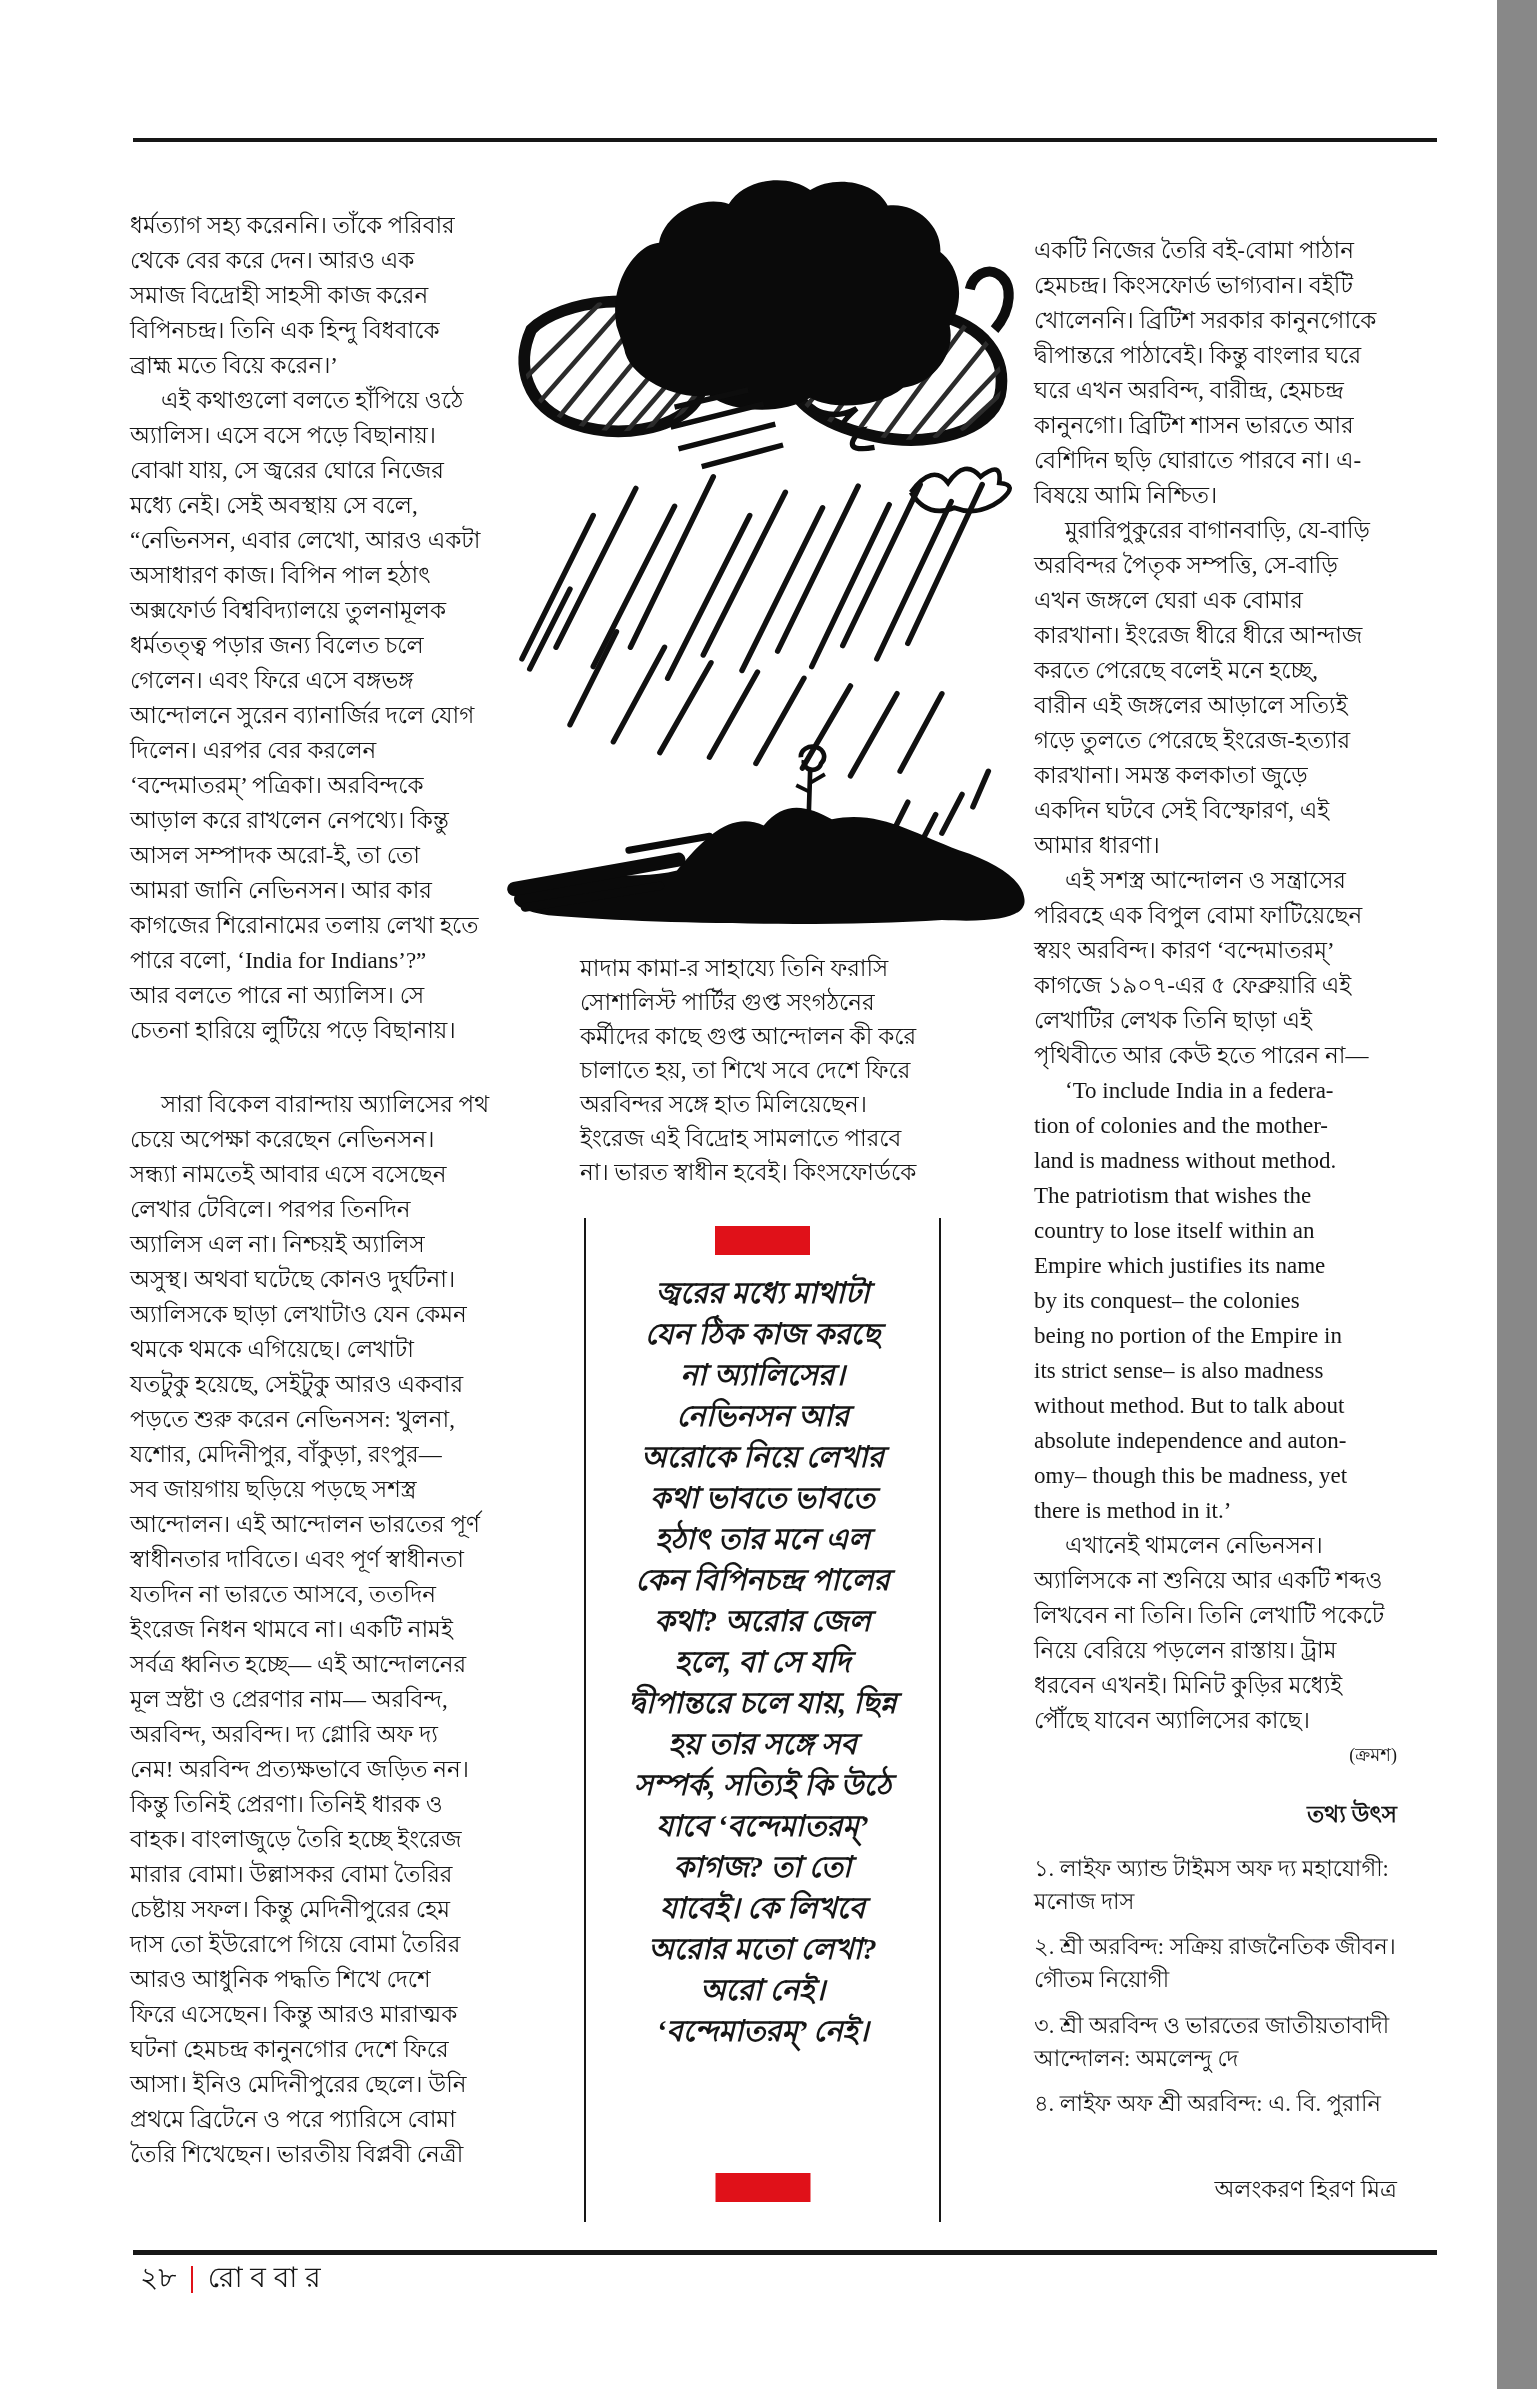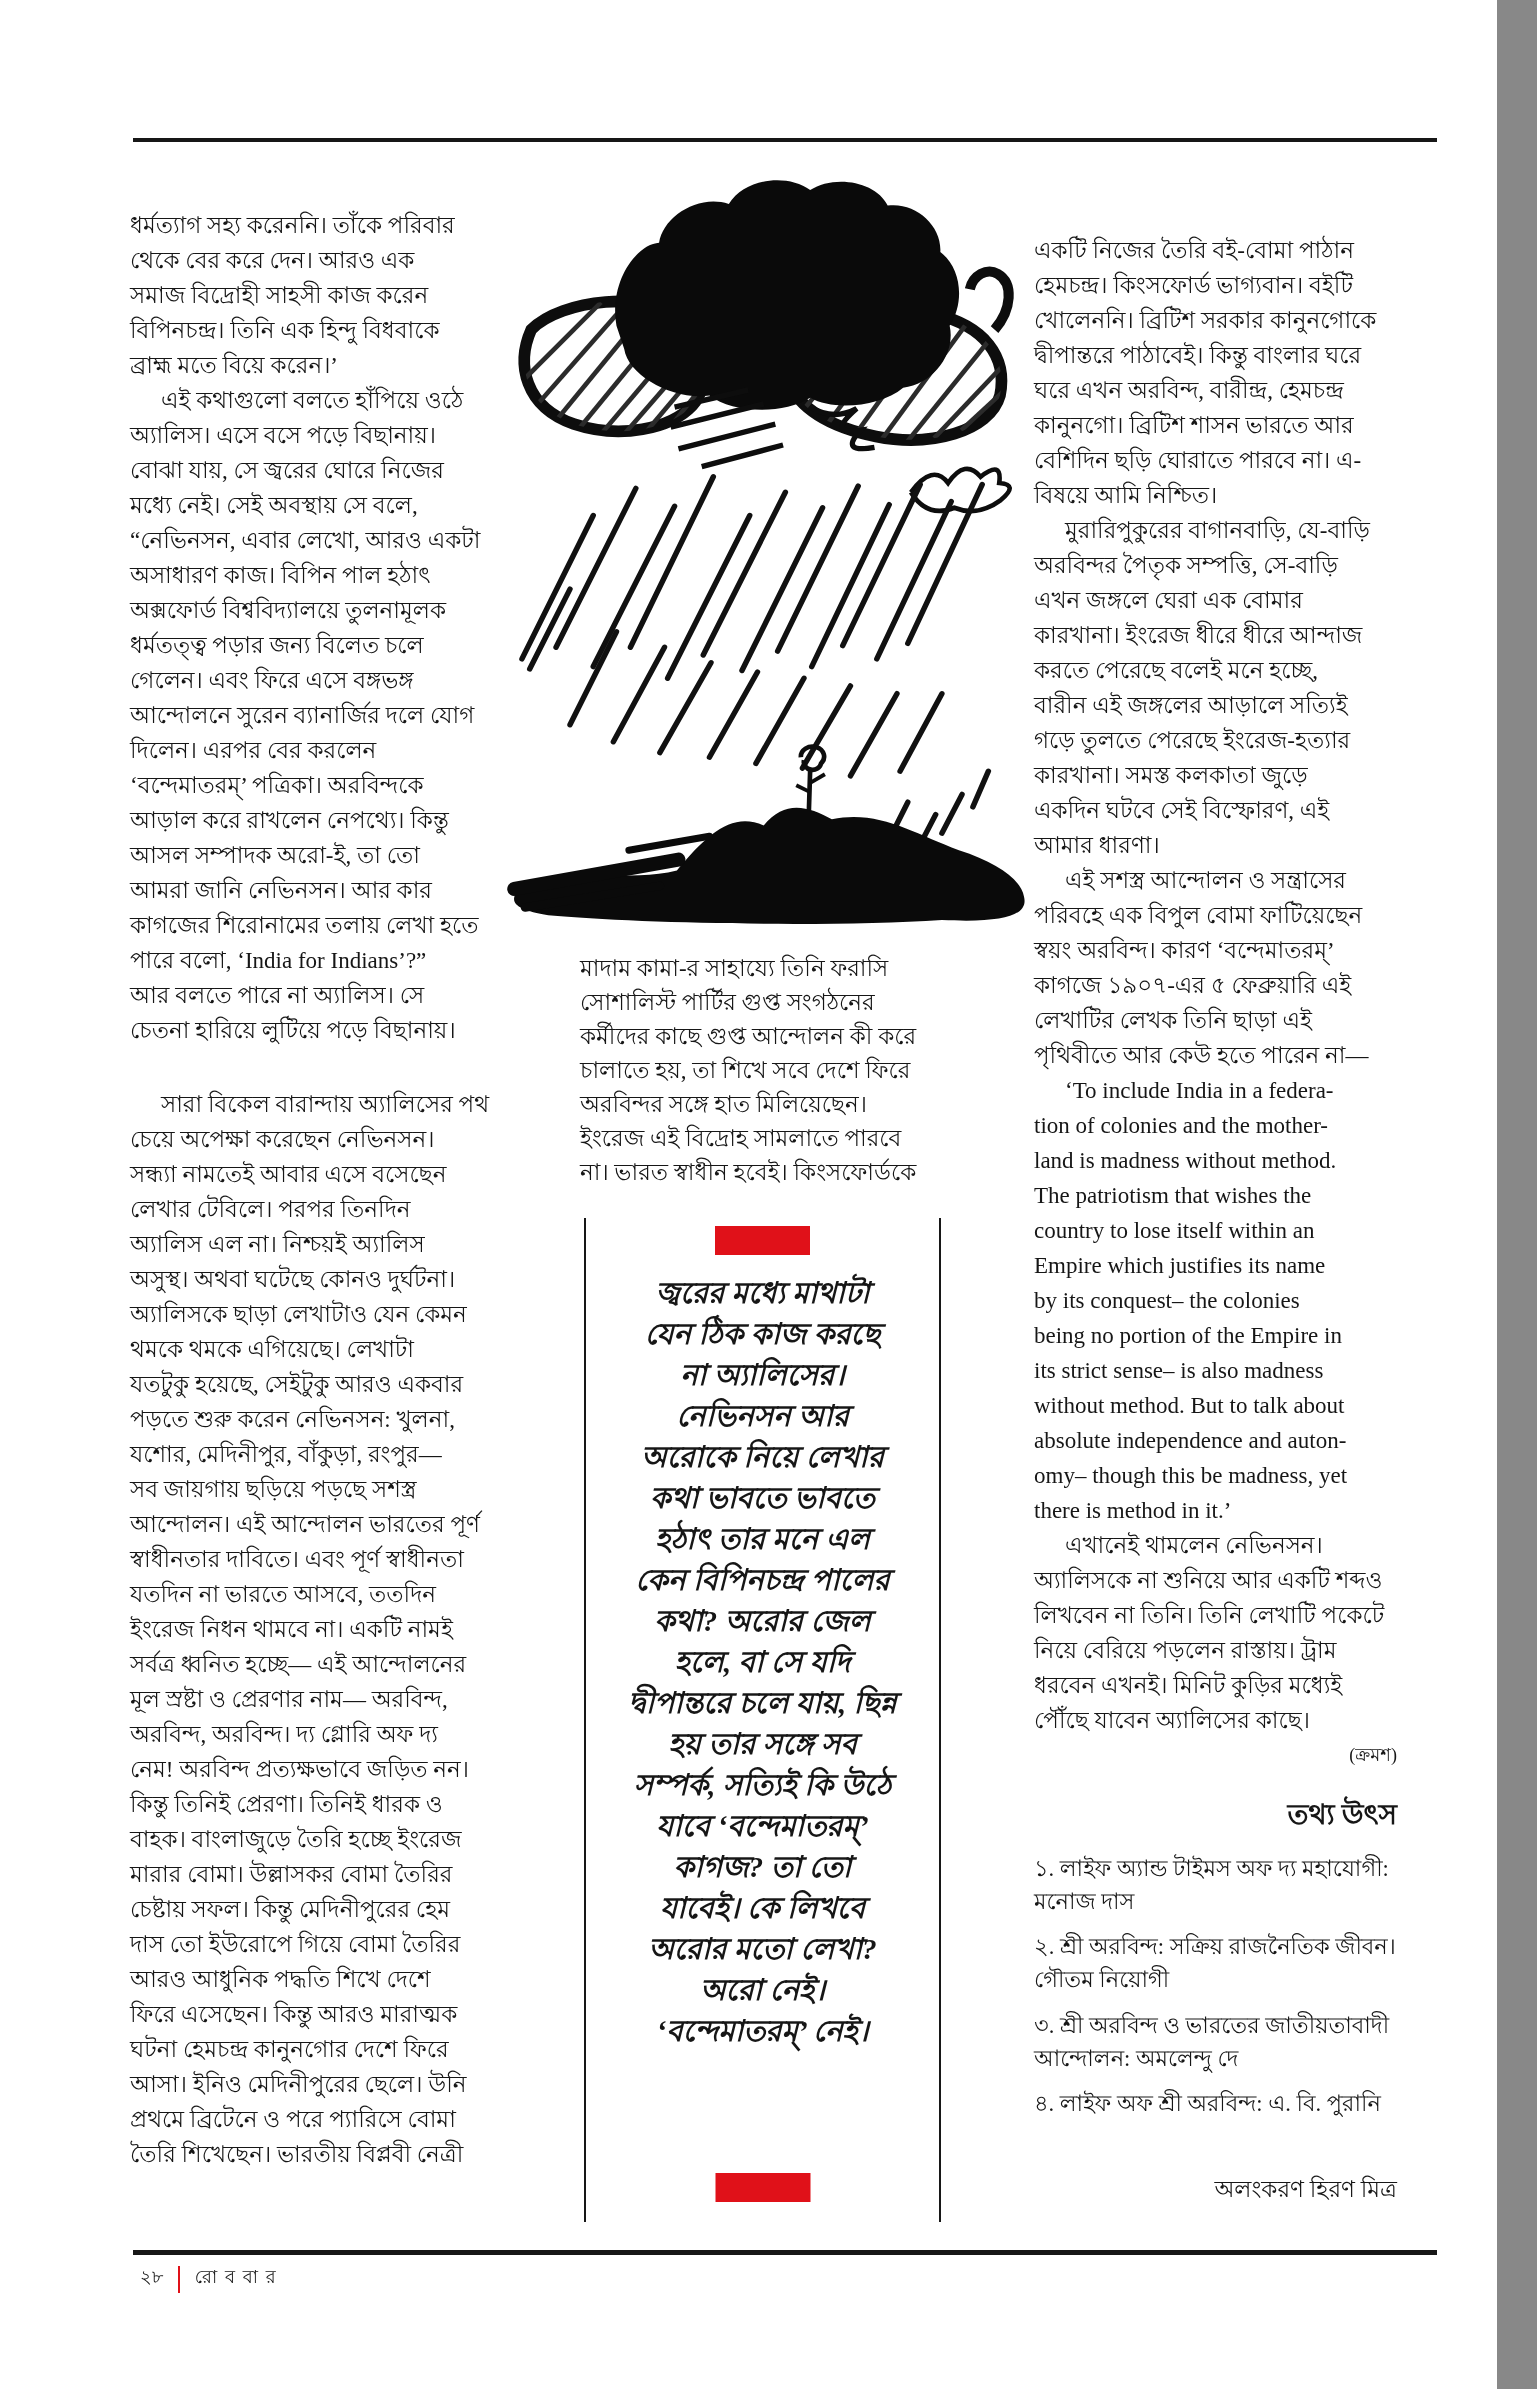--- a/index.html
+++ b/index.html
@@ -16,27 +16,27 @@
   
   .pullquote{position:absolute;left:584px;top:1218px;width:353px;height:1004px;
              border-left:2.3px solid #171717;border-right:2.3px solid #171717;overflow:hidden;}
   .red-bar{width:95px;height:29px;background:#e01119;margin:7.8px auto 0 auto;}
   .red-bar.bottom{position:absolute;left:50%;transform:translateX(-50%);bottom:20px;margin:0;}
   .pq-lines{margin-top:18.6px;}
   .pq-line{font-size:29.5px;line-height:41px;font-weight:bold;text-align:center;white-space:nowrap;font-style:italic;}
   
   .continued{font-size:18px;line-height:35px;text-align:right;}
   .sources{margin-top:25px;}
-  .src-heading{font-size:28px;font-weight:bold;text-align:right;line-height:34px;margin-bottom:20px;}
+  .src-heading{font-size:23px;font-weight:bold;text-align:right;line-height:34px;margin-bottom:20px;}
   .src-item{margin-bottom:12.4px;}
   .src-line{font-size:22.5px;line-height:33px;white-space:nowrap;}
   .credit{margin-top:51px;font-size:23px;text-align:right;white-space:nowrap;}
   
   .footer{position:absolute;left:140px;top:2260px;display:flex;align-items:center;gap:12.4px;}
-  .footer .pageno,.footer .mag{font-size:18px;line-height:35px;font-family:Liberation Serif, serif;}
+  .footer .pageno,.footer .mag{font-size:28px;line-height:35px;font-family:Liberation Serif, serif;}
   .footer .mag{letter-spacing:7.8px;}
   .footer .sep{color:#e01119;font-weight:bold;font-size:29.5px;line-height:29.5px;}
   .illus{position:absolute;left:477px;top:151px;width:554px;height:791px;}
 </style>
 </head>
 <body>
 
 <div class="page">
 
   <div class="rule" style="left:133px;top:138px;width:1304px;height:3.9px;"></div>

